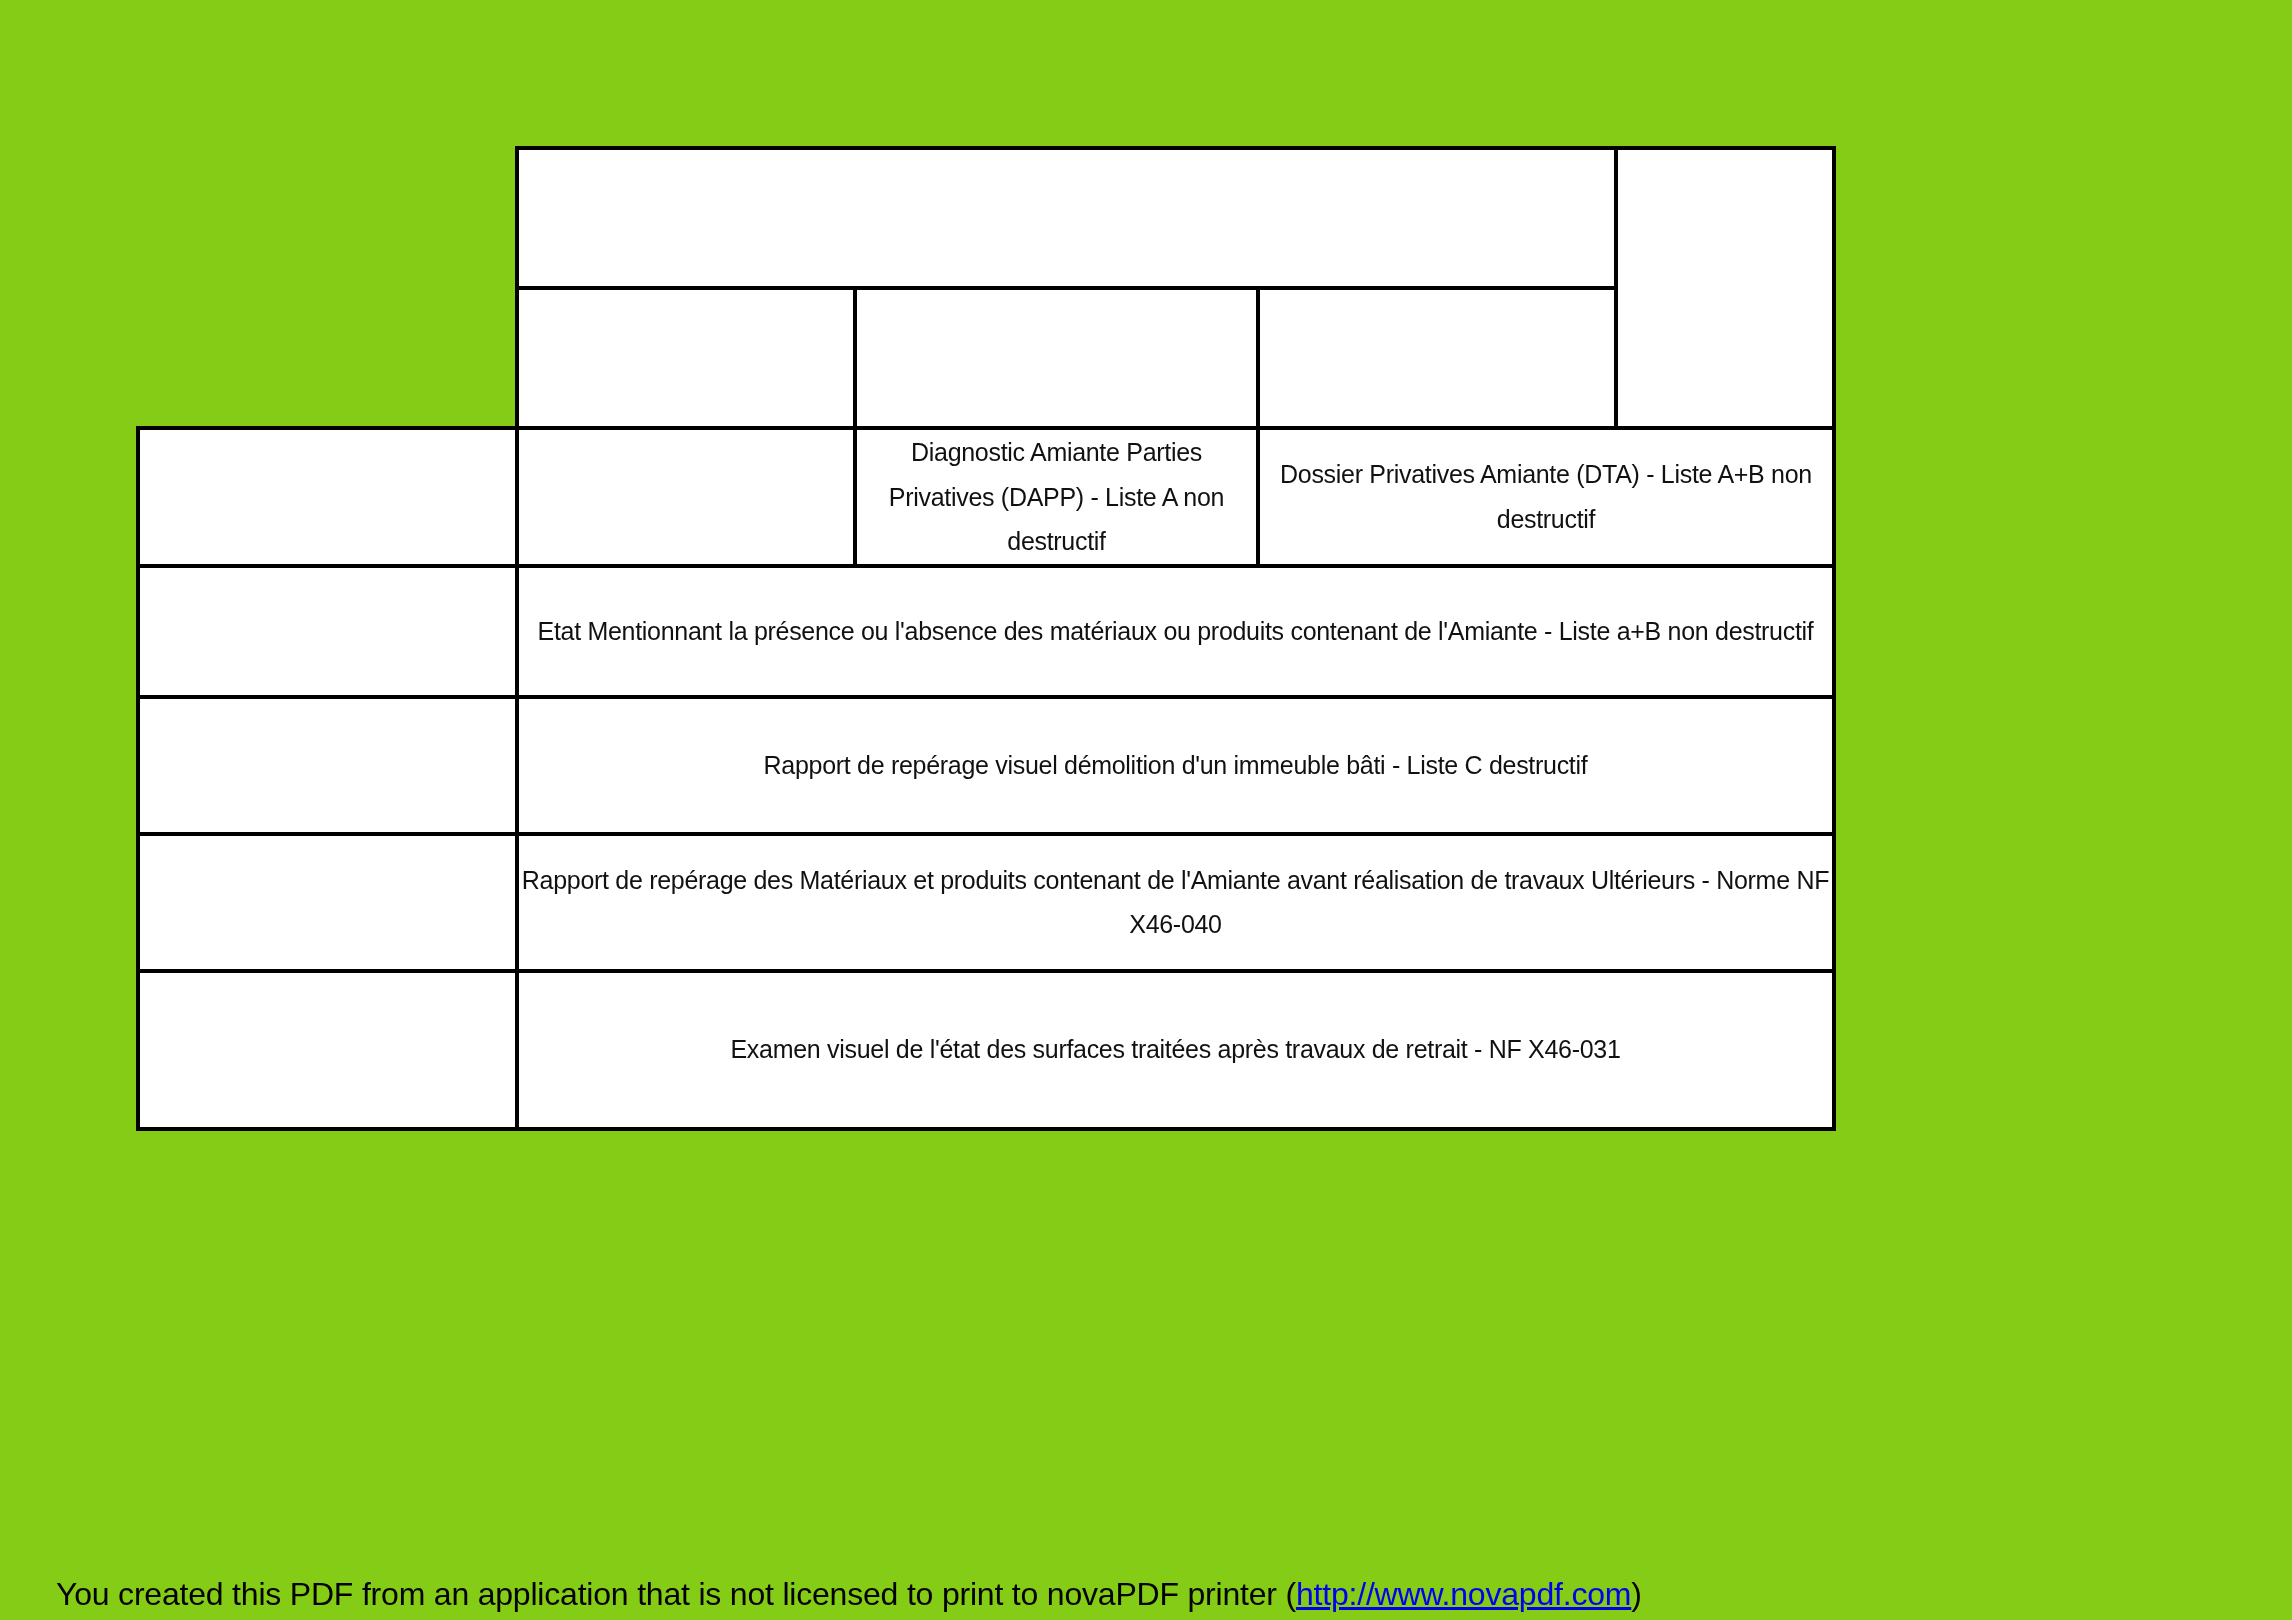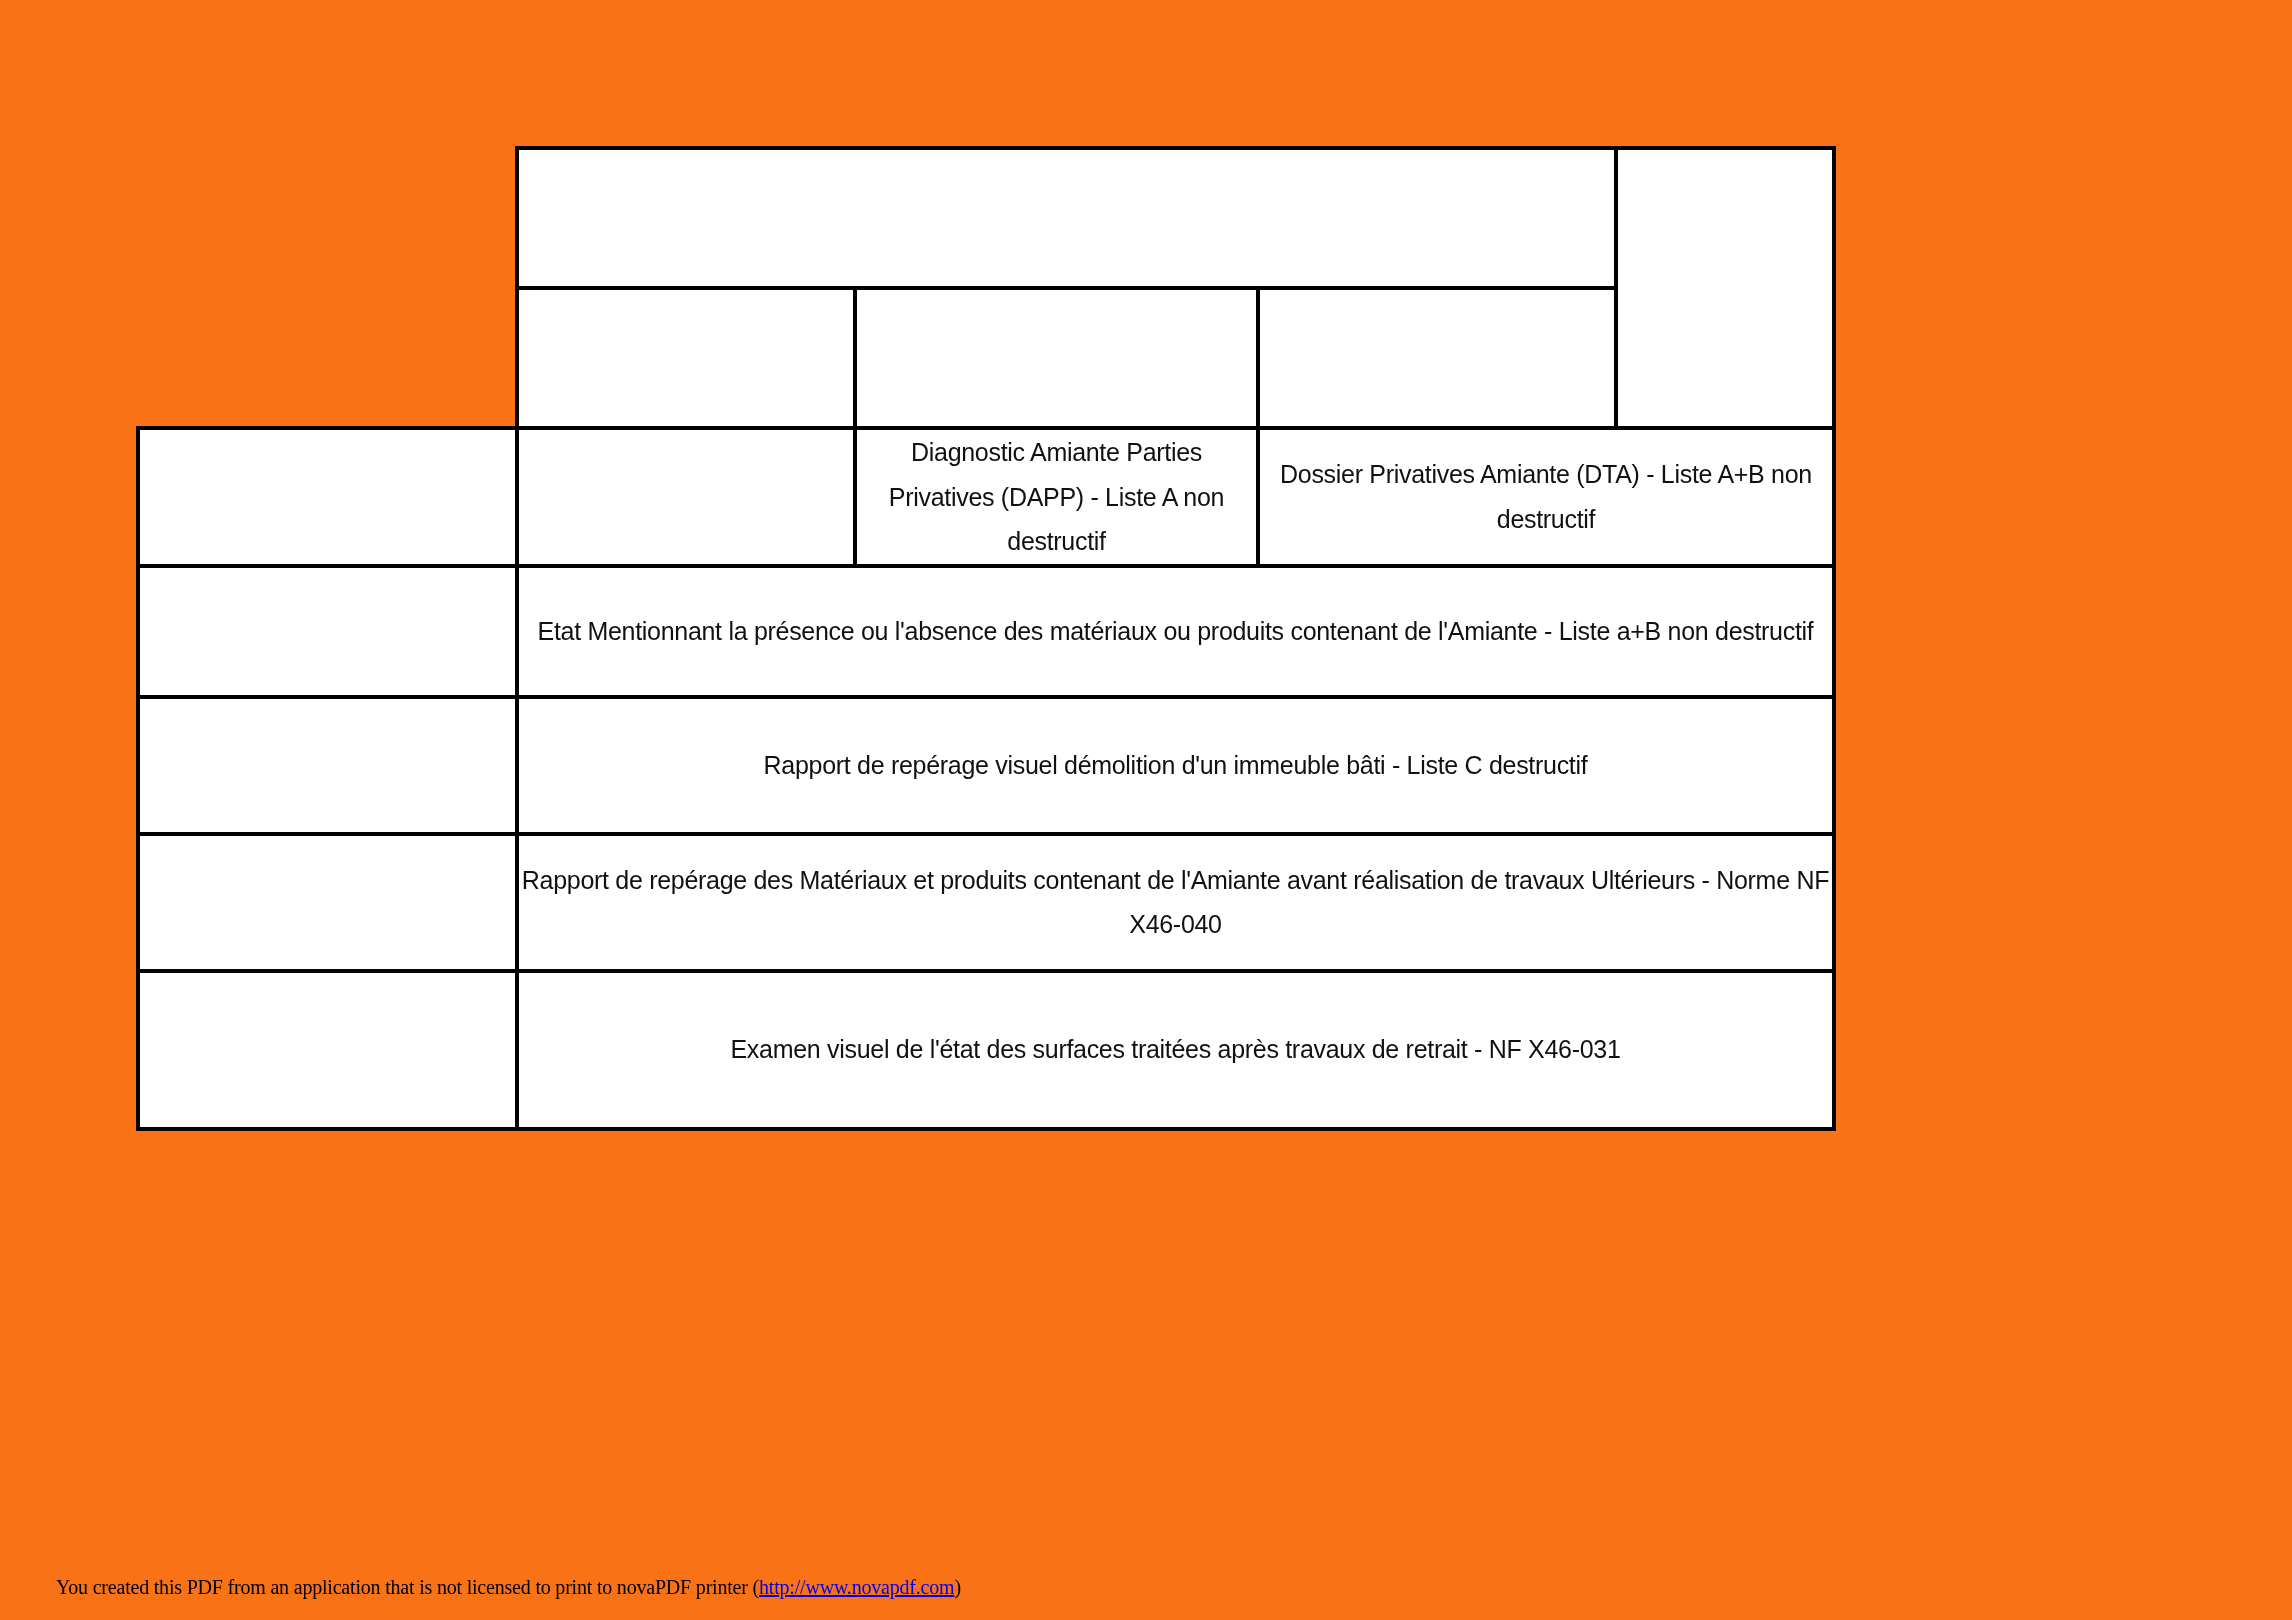--- a/index.html
+++ b/index.html
@@ -13,21 +13,21 @@
     height: 1620px;
     position: relative;
     font-family: "Liberation Sans", sans-serif;
     -webkit-font-smoothing: antialiased;
   }
 
   
   #page {
     position: absolute;
     inset: 0;
-    background: #f97316;
+    background: #84cc16;
     overflow: hidden;
   }
 
   
   #matrix-table {
     position: absolute;
     left: 136px;
     top: 146px;
     width: 1695px;
     border-collapse: collapse;
@@ -97,23 +97,23 @@
   .r-vente { height: 127px; }
   .r-demo { height: 133px; }
   .r-trav { height: 133px; }
   .r-exam { height: 154px; }
 
   
   #footer-note {
     position: absolute;
     left: 56px;
     top: 1576px;
-    font-size: 20px;
+    font-size: 32px;
     color: #000000;
-    font-family: Liberation Serif, serif;
+    font-family: Liberation Sans, sans-serif;
     white-space: nowrap;
     letter-spacing: -0.2px;
   }
   #footer-note .lnk {
     color: #0000EE;
     text-decoration: underline;
   }
   #footer-note .paren { color: #000000; }
 </style>
 </head>

